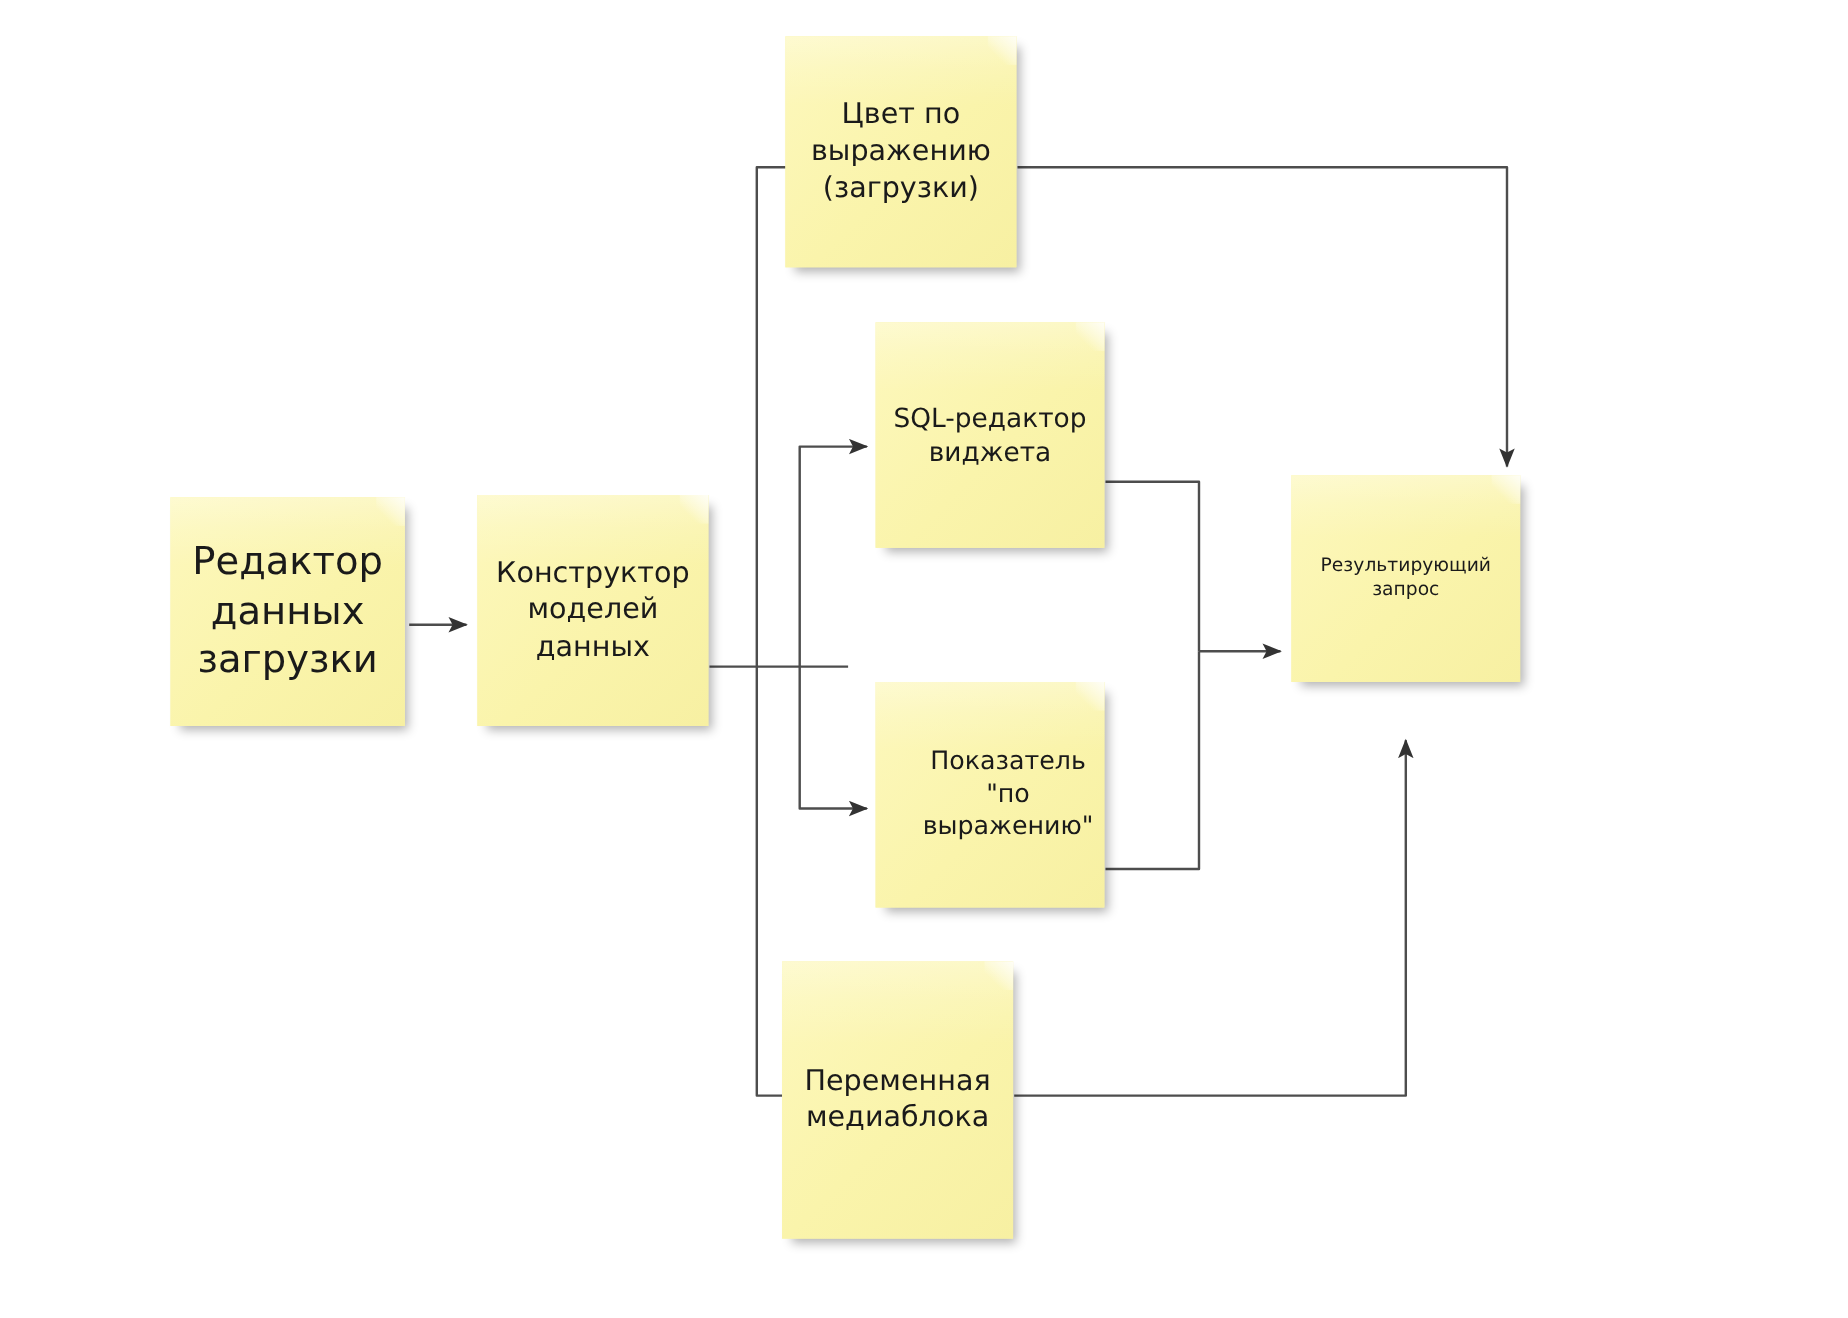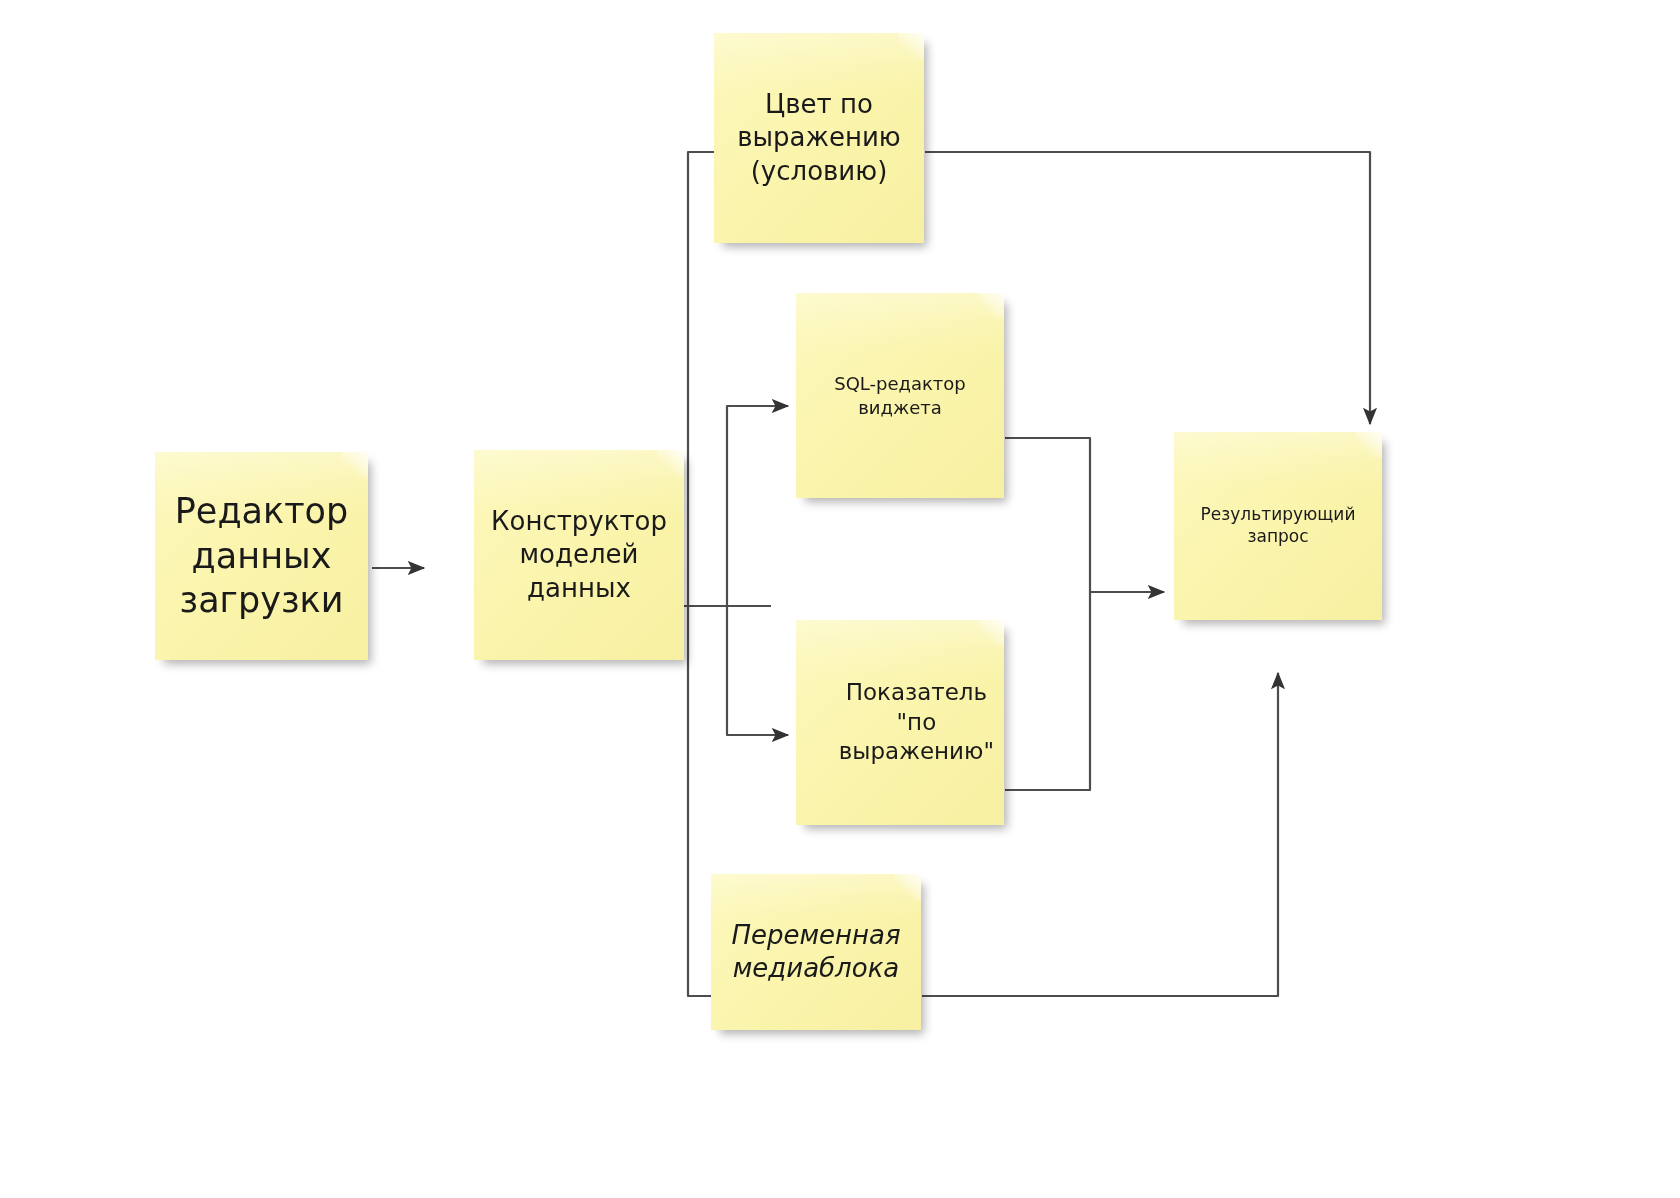--- a/index.html
+++ b/index.html
@@ -48,25 +48,25 @@
   .note-corner {
     position: absolute;
     right: 0;
     top: 0;
     width: 26px;
     height: 26px;
     background: linear-gradient(225deg, rgba(255,255,255,0.85) 0%, rgba(255,255,255,0.35) 45%, rgba(255,255,255,0) 70%);
     pointer-events: none;
   }
   .n-editor   { left:155px;  top:452px;  width:213px; height:208px; font-size:35px; }
-  .n-model    { left:434px;  top:450px;  width:210px; height:210px; font-size:26px;margin-left:40px; }
+  .n-model    { left:434px;  top:450px;  width:210px; height:210px; font-size:26px; }
   .n-color    { left:714px;  top:33px;   width:210px; height:210px; font-size:26px; }
-  .n-sql      { left:796px;  top:293px;  width:208px; height:205px; font-size:18px; }
+  .n-sql      { left:796px;  top:293px;  width:208px; height:205px; font-size:24px; }
   .n-metric   { left:796px;  top:620px;  width:208px; height:205px; font-size:23px;justify-content:flex-end; }
-  .n-media    { left:711px;  top:874px;  width:210px; height:156px; font-size:26px;font-style:italic; }
+  .n-media    { left:711px;  top:874px;  width:210px; height:252px; font-size:26px; }
   .n-result   { left:1174px; top:432px;  width:208px; height:188px; font-size:17px; }
 </style>
 </head>
 <body>
 
 <div id="canvas">
 
   <svg id="edges" viewBox="0 0 1680 1198" width="1680" height="1198" xmlns="http://www.w3.org/2000/svg">
     <defs>
       <marker id="ah" markerWidth="9" markerHeight="9" refX="7.4" refY="3.2" orient="auto" markerUnits="strokeWidth">
@@ -108,21 +108,21 @@
     <span class="note-corner"></span>
     <span class="txt">Конструктор
 моделей
 данных</span>
   </div>
 
   <div class="note n-color">
     <span class="note-corner"></span>
     <span class="txt">Цвет по
 выражению
-(условию)</span>
+(загрузки)</span>
   </div>
 
   <div class="note n-sql">
     <span class="note-corner"></span>
     <span class="txt">SQL-редактор
 виджета</span>
   </div>
 
   <div class="note n-metric">
     <span class="note-corner"></span>

